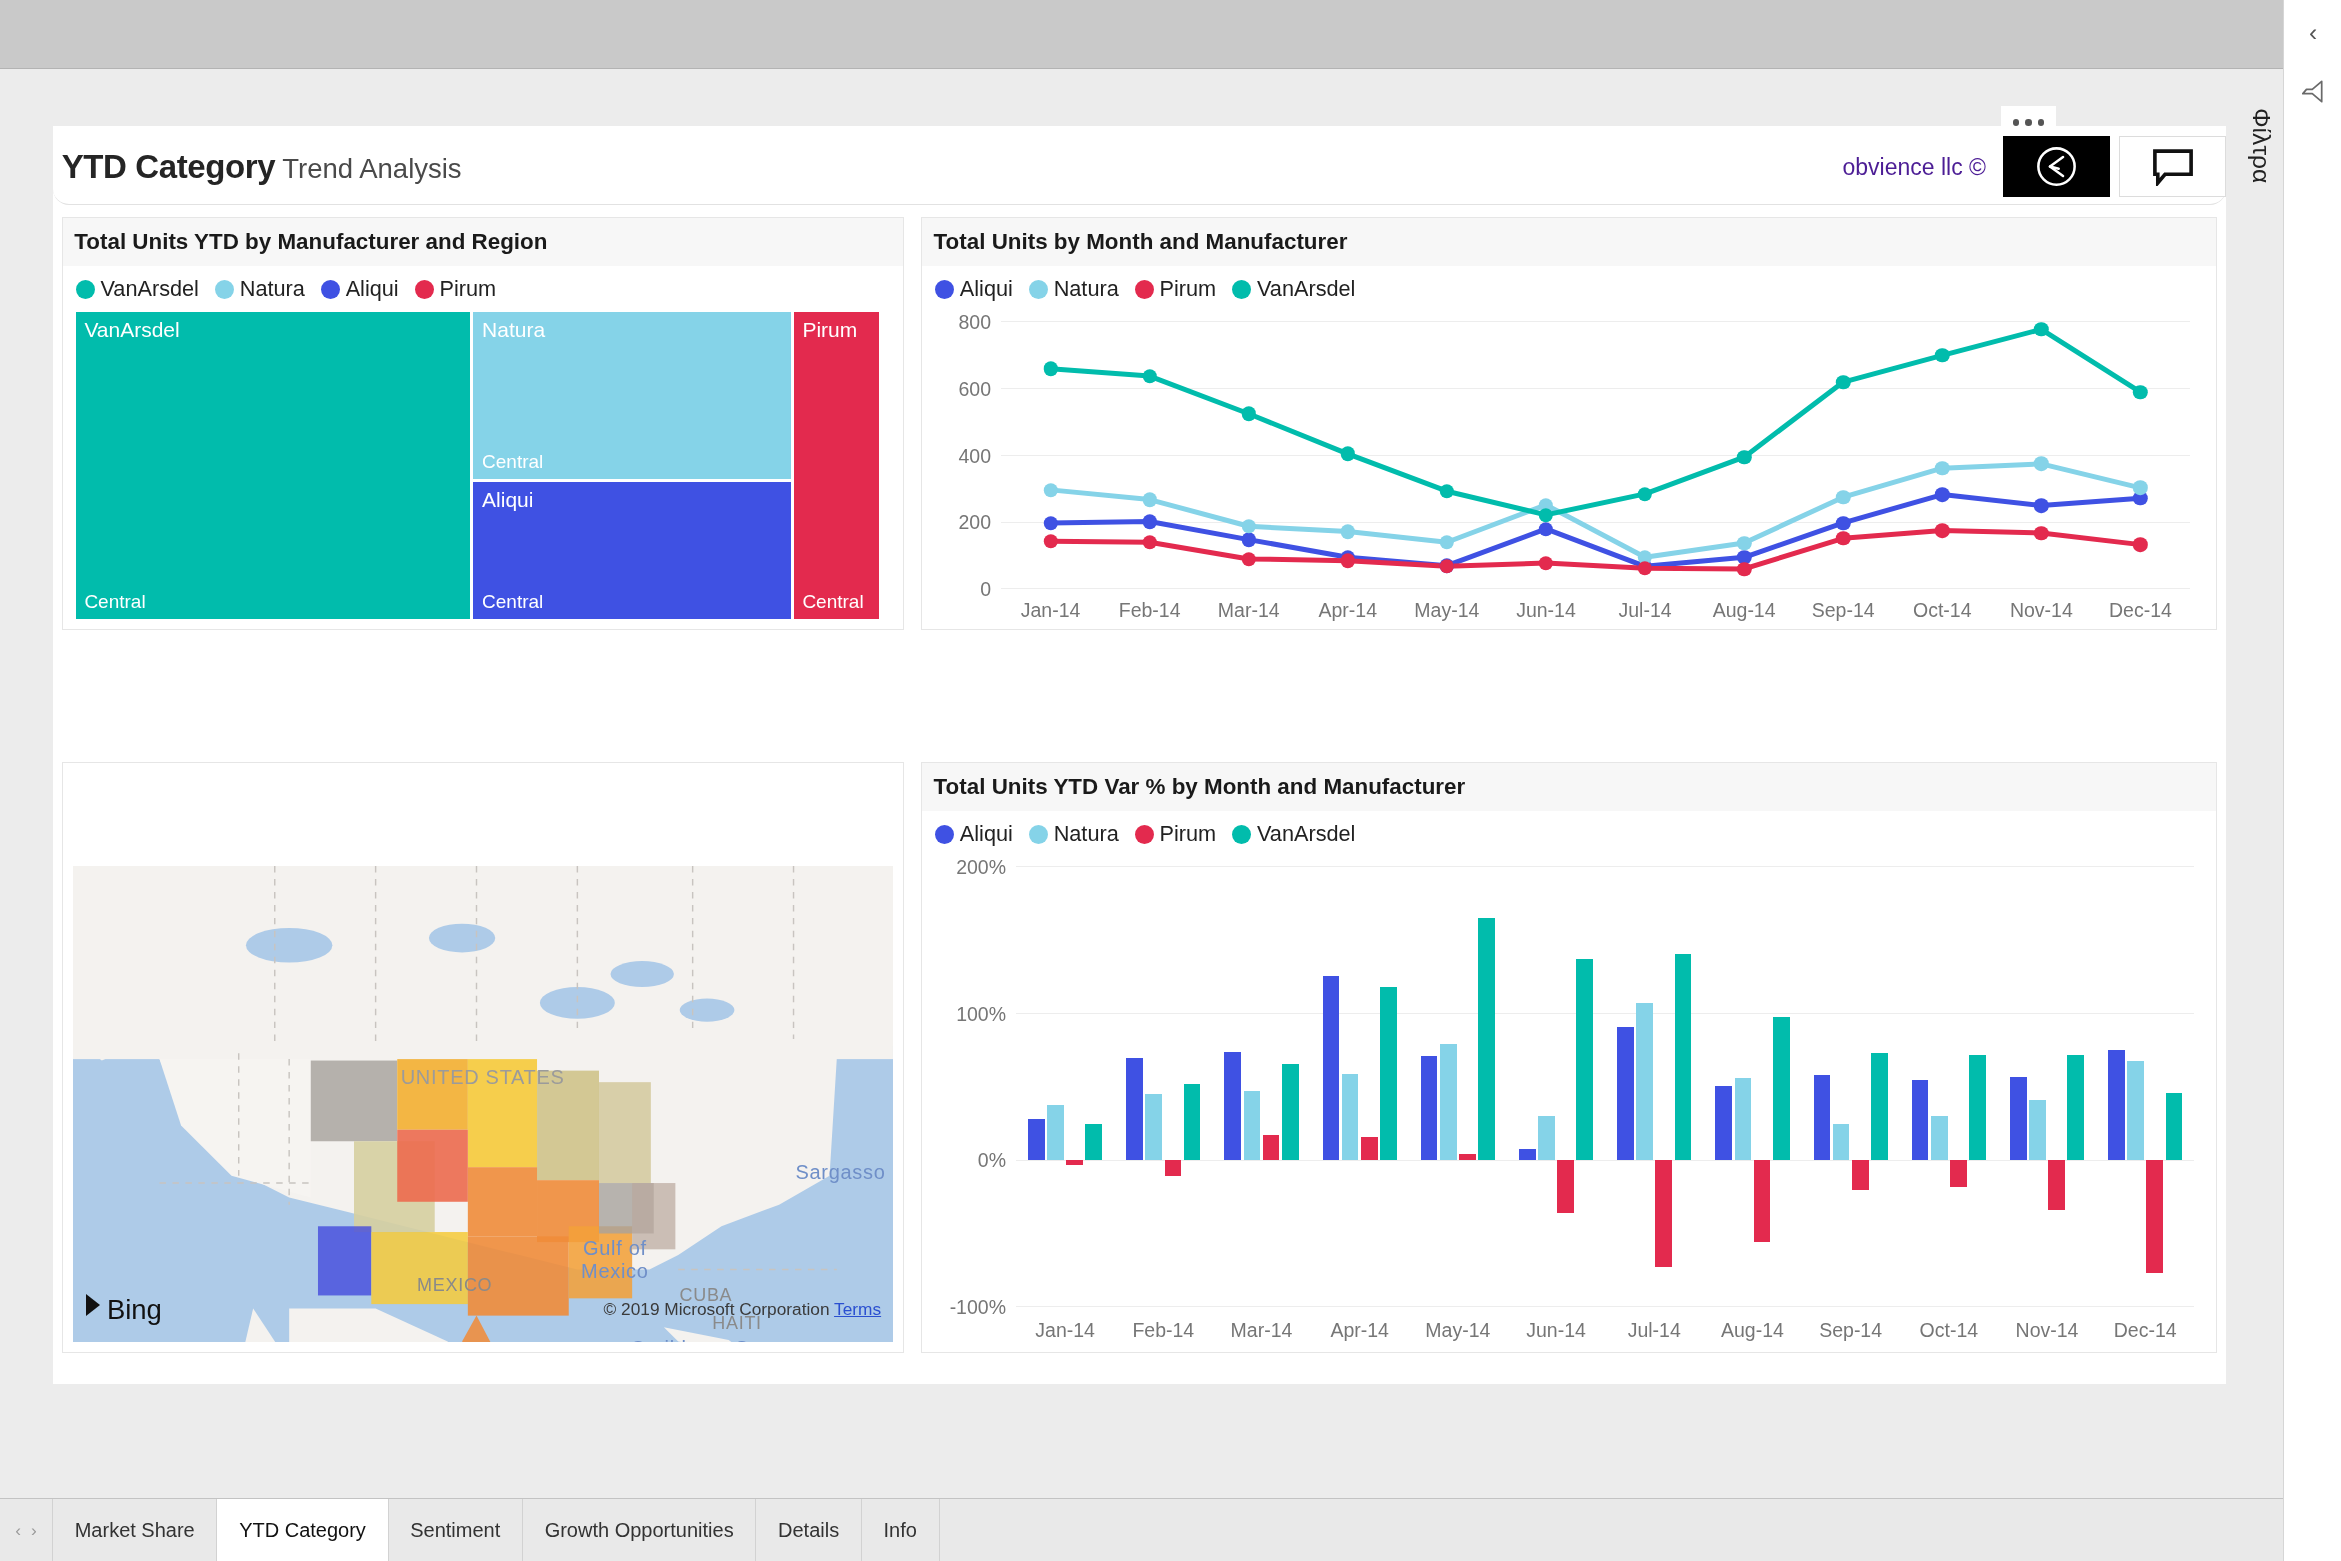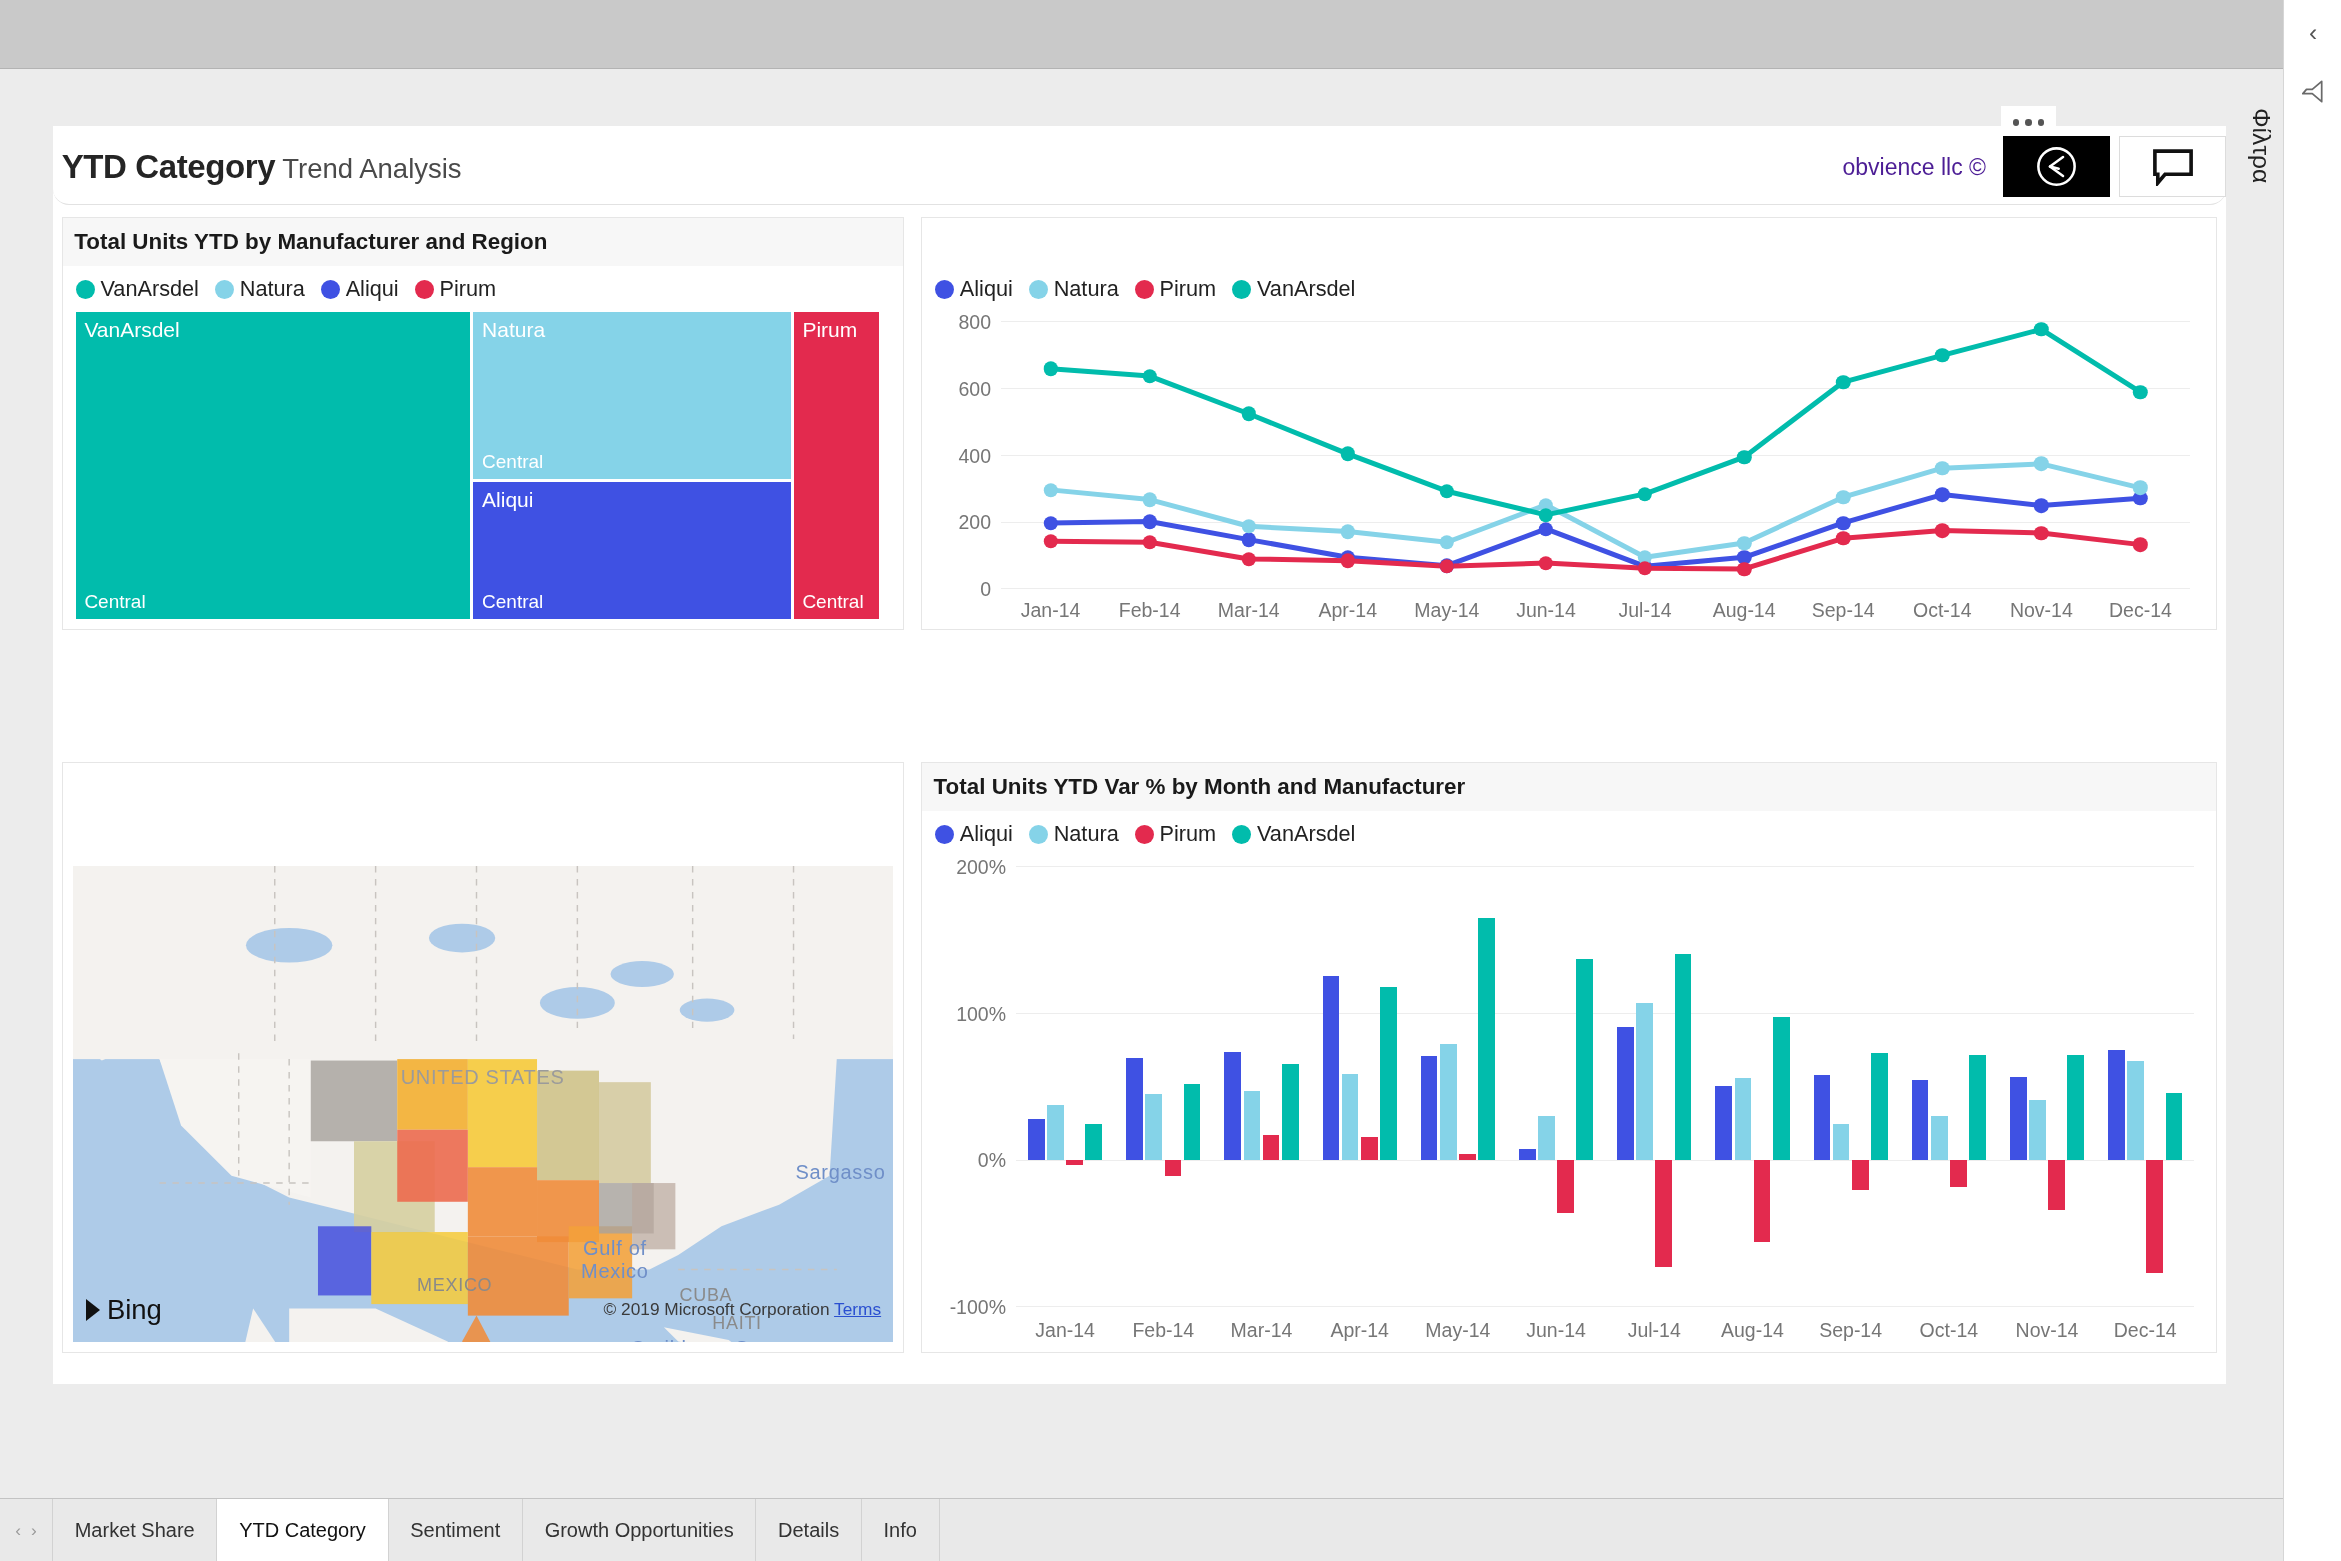--- a/index.html
+++ b/index.html
@@ -59,21 +59,21 @@
   .plot { position: absolute; left: 0; right: 0; bottom: 0; }
   .gridline { position: absolute; left: 0; right: 0; height: 0.7px; background: #ededed; }
   .ytick { position: absolute; right: calc(100% + 10px); transform: translateY(-50%); font-size: 19.5px; color: #767676; white-space: nowrap; }
   .xtick { position: absolute; transform: translateX(-50%); font-size: 19.5px; color: #767676; white-space: nowrap; }
 
   
   #map-body { position: absolute; left: 10px; right: 10px; top: 55px; bottom: 10px; overflow: hidden; background: #aecbe8; }
   #map-canvas { position: absolute; inset: 0; }
   .map-lbl { position: absolute; font-size: 18px; color: #8a8a8a; letter-spacing: 0.7px; white-space: nowrap; }
   .map-lbl.water { color: #6f8fc8; font-size: 20px; }
-  #bing-logo { position: absolute; left: 13px; bottom: 16px; display: flex; align-items: center; gap: 7.2px; }
+  #bing-logo { position: absolute; left: 13px; bottom: 16px; display: flex; gap: 7.2px; }
   #bing-logo .bmark { width: 0; height: 0; border-left: 14.4px solid #111; border-top: 11.6px solid transparent; border-bottom: 11.6px solid transparent; }
   #bing-logo .btext { font-size: 27.5px; color: #111; }
   #map-attrib { position: absolute; right: 11.6px; bottom: 21.7px; font-size: 17.3px; color: #3a3a3a; white-space: nowrap; }
   #map-attrib a { color: #2a4fd0; }
 
   
   #filter-rail { position: absolute; right: 0; top: 0; width: 59px; height: 1562px; background: #ffffff; border-left: 0.7px solid #d6d6d6; }
   #filter-collapse { position: absolute; left: 50%; top: 19px; transform: translateX(-50%); font-size: 24.6px; color: #555; cursor: pointer; }
   #filter-icon { position: absolute; left: 50%; top: 77px; transform: translateX(-50%); }
   #filter-label { position: absolute; left: 50%; top: 108px; transform: translateX(-50%) rotate(90deg); transform-origin: top left;
@@ -242,20 +242,21 @@
           </div>
           <div id="map-attrib">
             <span>© 2019 Microsoft Corporation</span>
             <a href="#">Terms</a>
           </div>
         </div>
       </div>
     </div>
 
     <div class="visual" id="vis-line" style="left:868px; top:91px; width:1296px; height:413px;">
+      <div class="v-title">Total Units by Month and Manufacturer</div>
       <div class="v-body">
         <div class="legend" id="line-legend">
             <div class="li">
               <span class="dot" style="background: rgb(63, 81, 227);"></span>
               <span>Aliqui</span>
             </div>
             <div class="li">
               <span class="dot" style="background: rgb(133, 211, 232);"></span>
               <span>Natura</span>
             </div>

